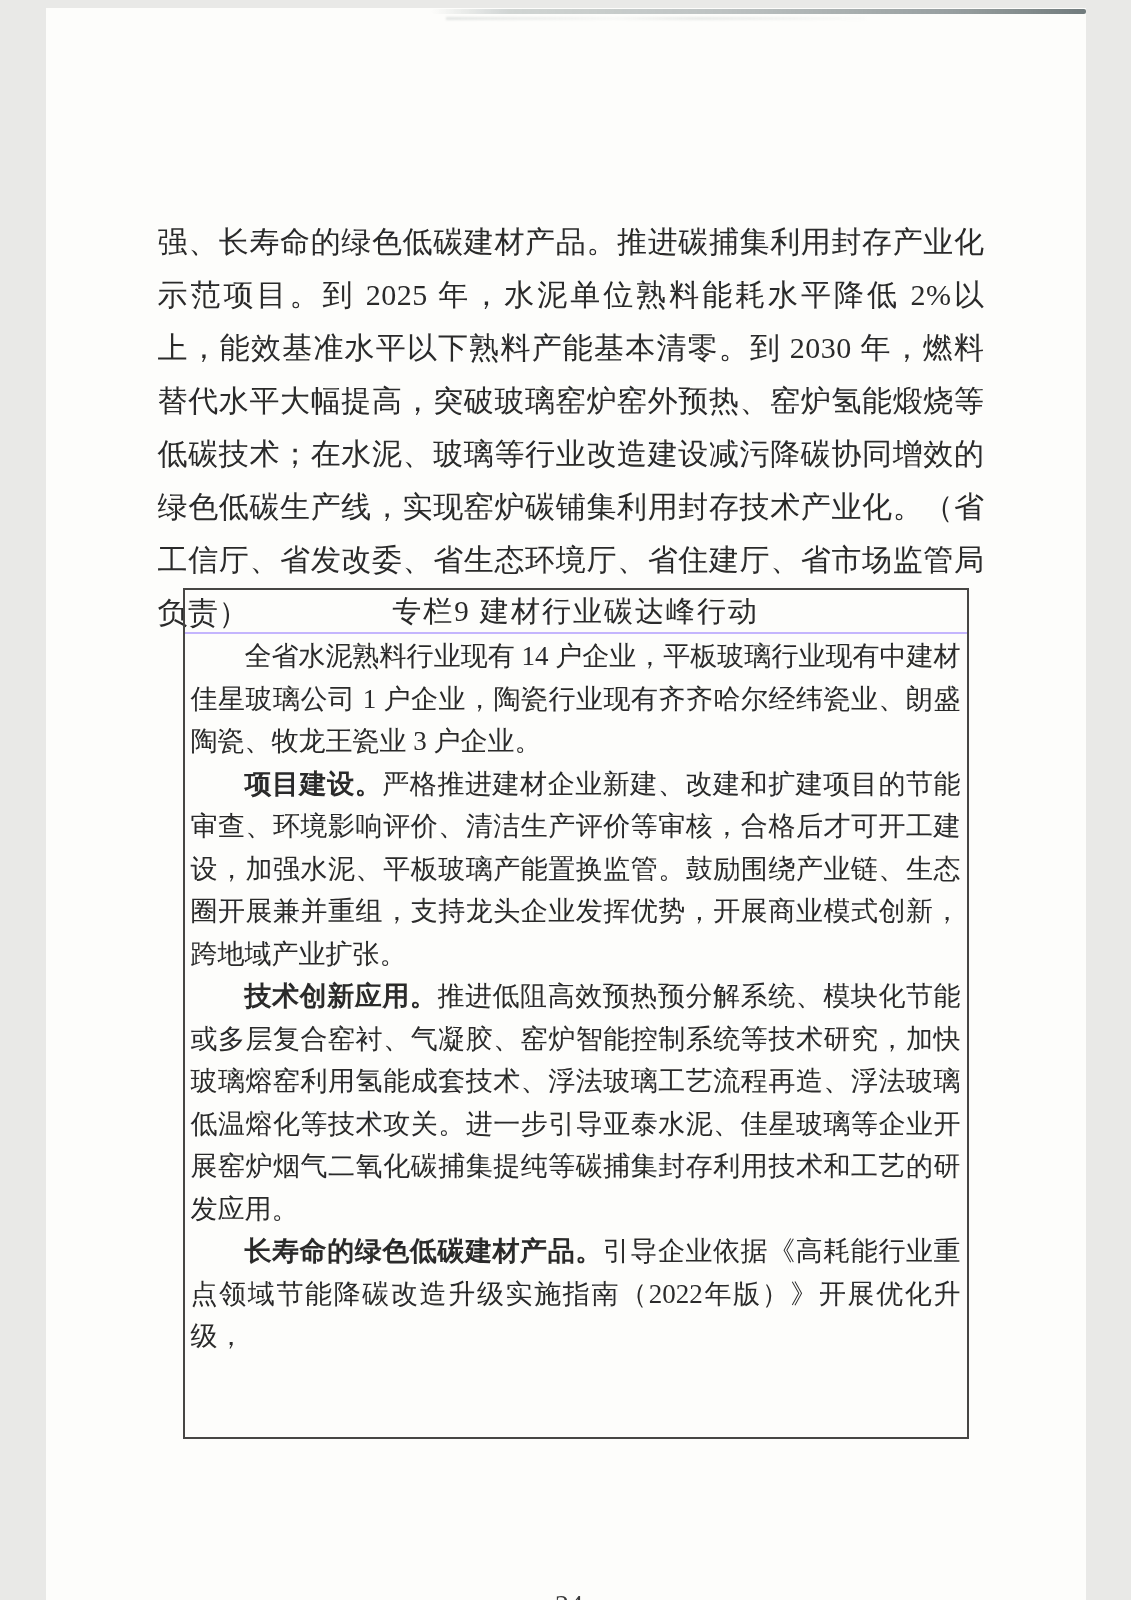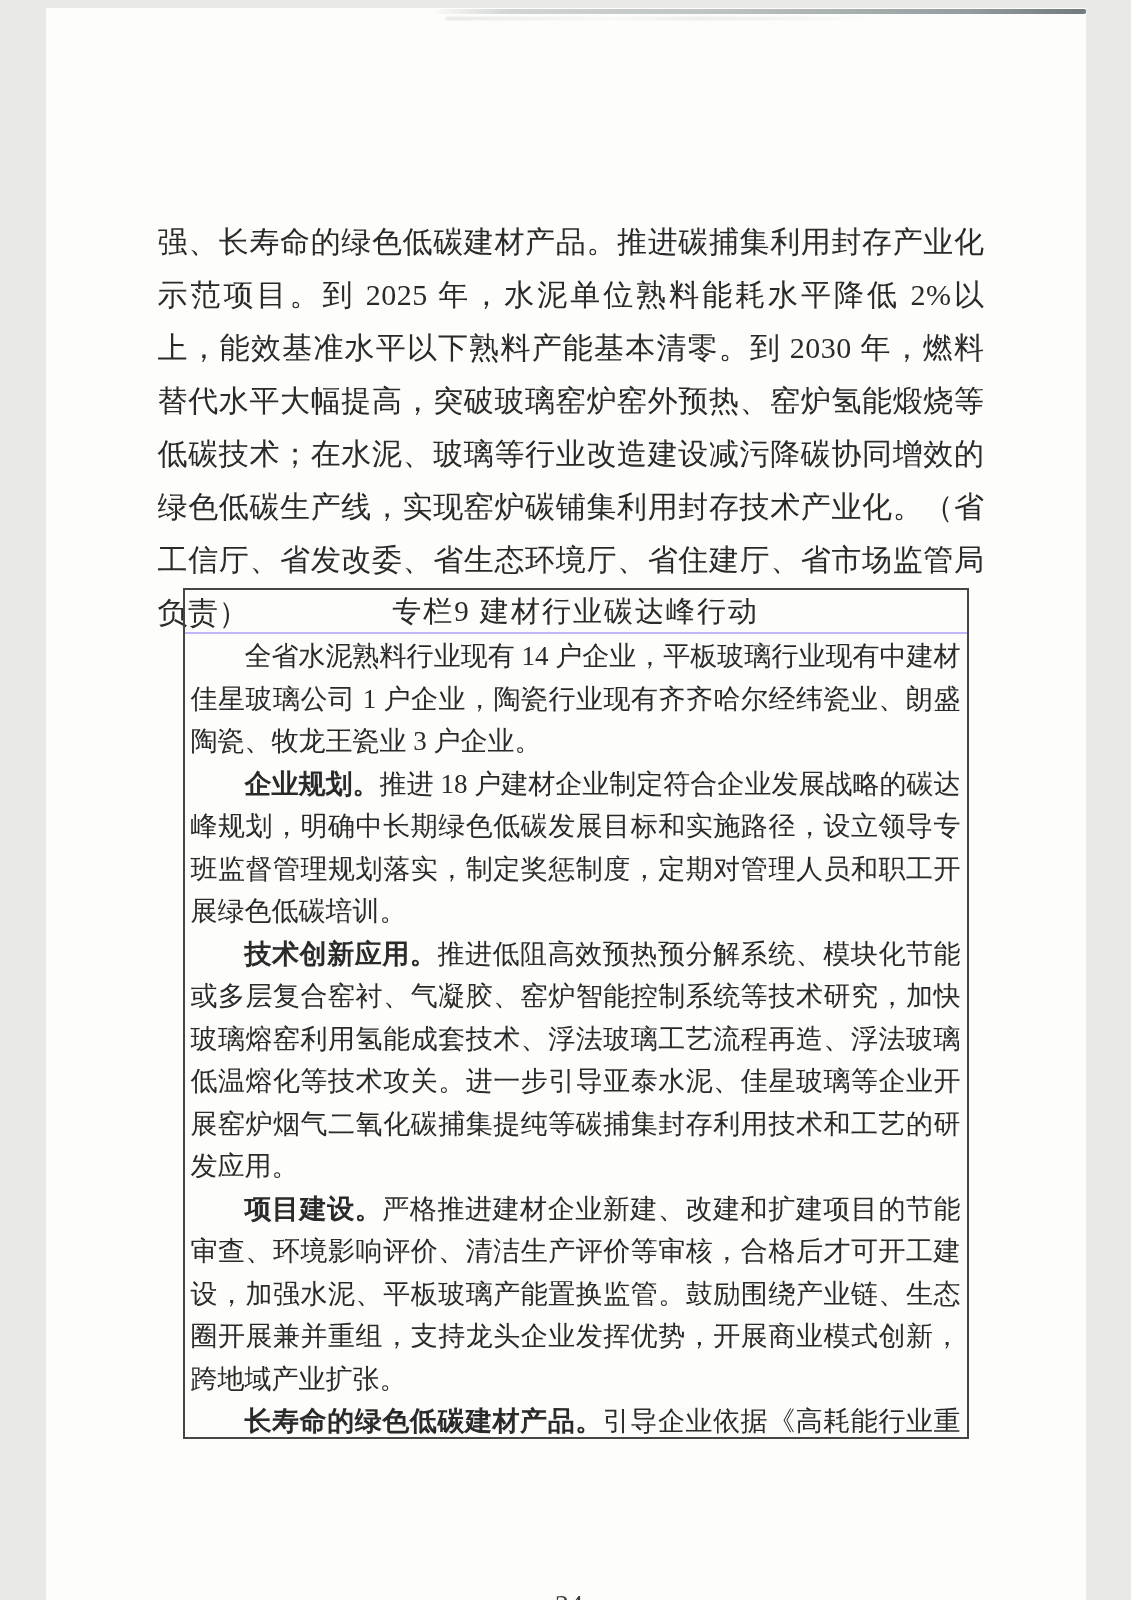--- a/index.html
+++ b/index.html
@@ -101,22 +101,21 @@
 
   <div class="scan-edge"></div>
   <div class="scan-smudge"></div>
 
   <div class="main-text">强、长寿命的绿色低碳建材产品。推进碳捕集利用封存产业化示范项目。到 2025 年，水泥单位熟料能耗水平降低 2%以上，能效基准水平以下熟料产能基本清零。到 2030 年，燃料替代水平大幅提高，突破玻璃窑炉窑外预热、窑炉氢能煅烧等低碳技术；在水泥、玻璃等行业改造建设减污降碳协同增效的绿色低碳生产线，实现窑炉碳铺集利用封存技术产业化。（省工信厅、省发改委、省生态环境厅、省住建厅、省市场监管局负责）</div>
 
   <div class="callout">
     <div class="callout-title">专栏9 建材行业碳达峰行动</div>
     <div class="callout-body">
       <p><span class="lead"></span><span>全省水泥熟料行业现有 14 户企业，平板玻璃行业现有中建材佳星玻璃公司 1 户企业，陶瓷行业现有齐齐哈尔经纬瓷业、朗盛陶瓷、牧龙王瓷业 3 户企业。</span></p>
-      <p><span class="lead">企业规划。</span><span>推进 18 户建材企业制定符合企业发展战略的碳达峰规划，明确中长期绿色低碳发展目标和实施路径，设立领导专班监督管理规划落实，制定奖惩制度，定期对管理人员和职工开展绿色低碳培训。</span></p>
+      <p><span class="lead">项目建设。</span><span>严格推进建材企业新建、改建和扩建项目的节能审查、环境影响评价、清洁生产评价等审核，合格后才可开工建设，加强水泥、平板玻璃产能置换监管。鼓励围绕产业链、生态圈开展兼并重组，支持龙头企业发挥优势，开展商业模式创新，跨地域产业扩张。</span></p>
       <p><span class="lead">技术创新应用。</span><span>推进低阻高效预热预分解系统、模块化节能或多层复合窑衬、气凝胶、窑炉智能控制系统等技术研究，加快玻璃熔窑利用氢能成套技术、浮法玻璃工艺流程再造、浮法玻璃低温熔化等技术攻关。进一步引导亚泰水泥、佳星玻璃等企业开展窑炉烟气二氧化碳捕集提纯等碳捕集封存利用技术和工艺的研发应用。</span></p>
-      <p><span class="lead">项目建设。</span><span>严格推进建材企业新建、改建和扩建项目的节能审查、环境影响评价、清洁生产评价等审核，合格后才可开工建设，加强水泥、平板玻璃产能置换监管。鼓励围绕产业链、生态圈开展兼并重组，支持龙头企业发挥优势，开展商业模式创新，跨地域产业扩张。</span></p>
       <p><span class="lead">长寿命的绿色低碳建材产品。</span><span>引导企业依据《高耗能行业重点领域节能降碳改造升级实施指南（2022年版）》开展优化升级，</span></p>
     </div>
   </div>
 
   <div class="page-number">24</div>
 
 </div>
 
 </body></html>

